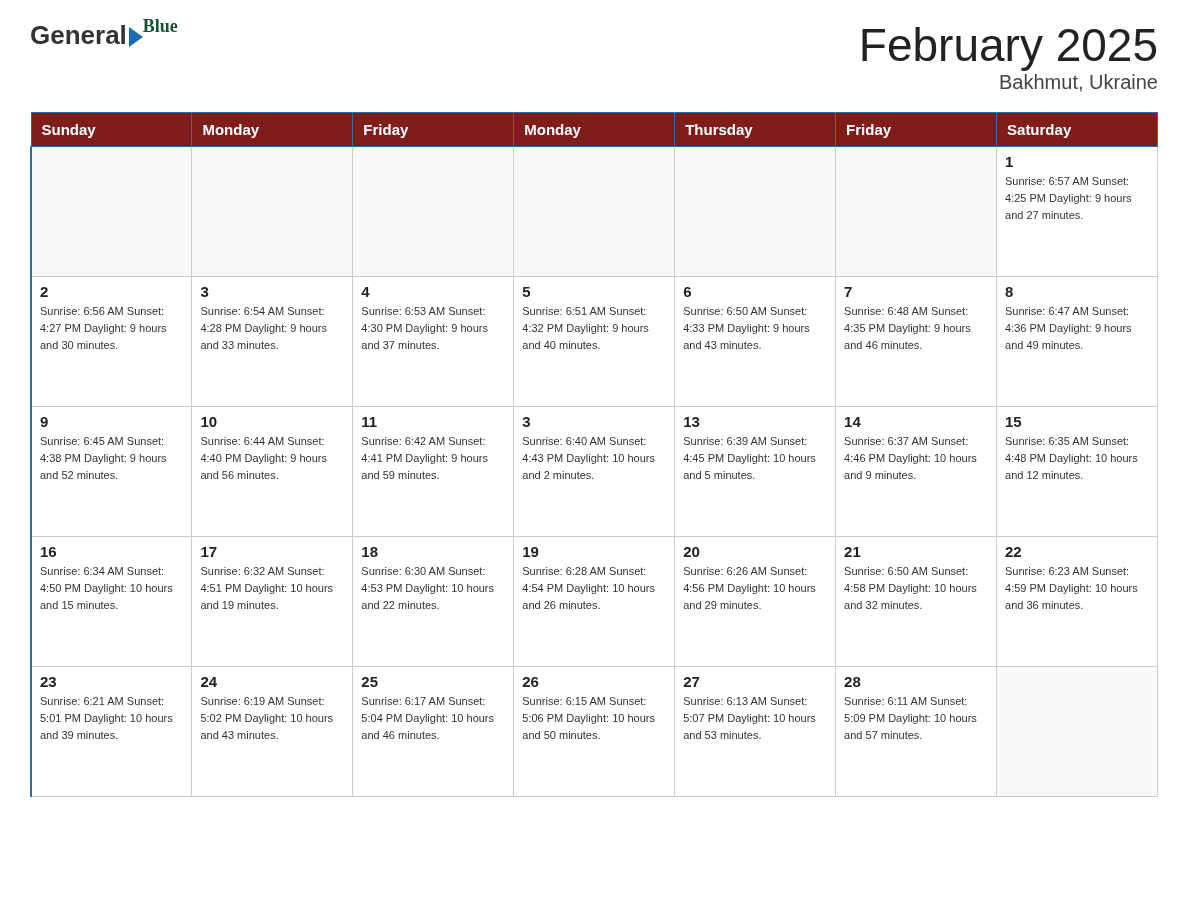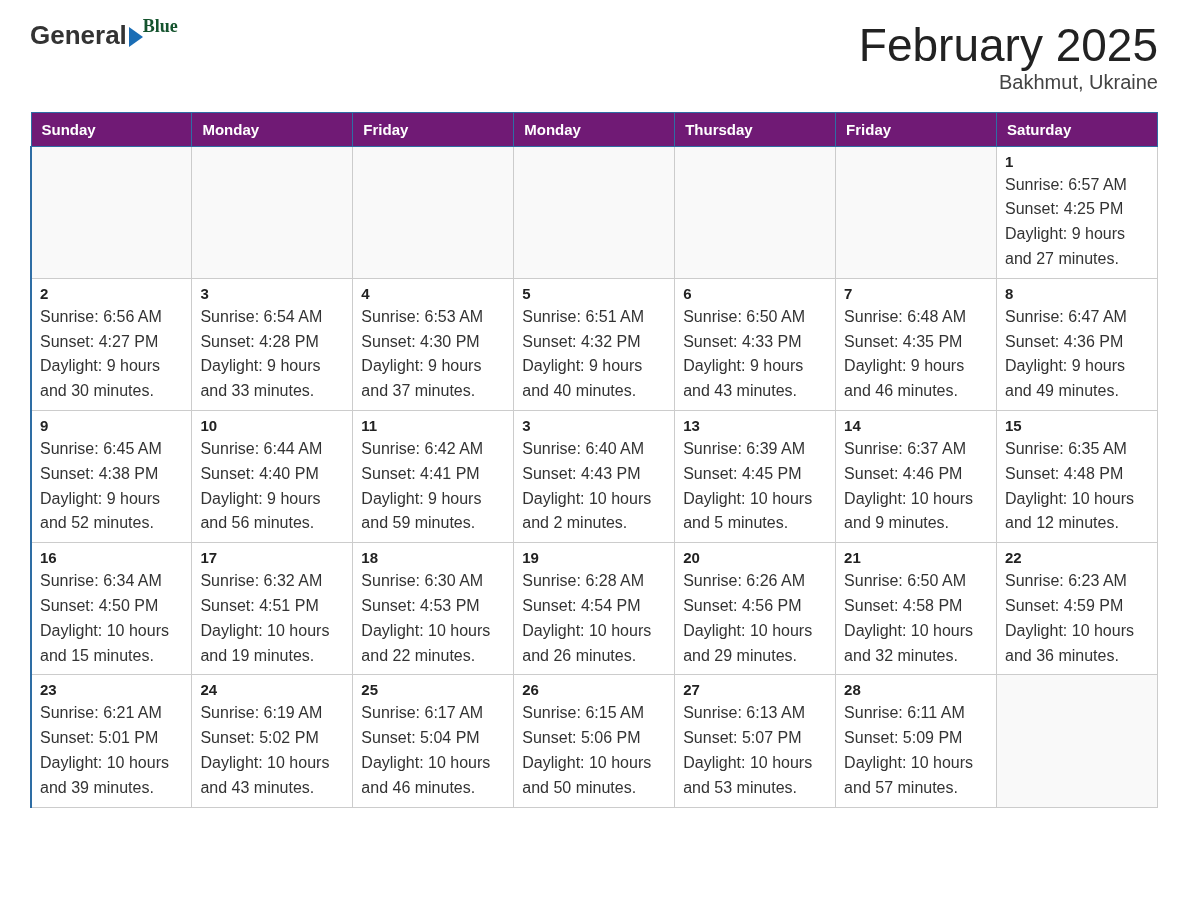--- a/index.html
+++ b/index.html
@@ -59,21 +59,21 @@
     .location {
       font-size: 20px;
       color: #444;
     }
     .calendar {
       width: 100%;
       border-collapse: collapse;
       table-layout: fixed;
     }
     .calendar th {
-      background-color: #701a75;
+      background-color: #7f1d1d;
       color: #fff;
       font-size: 15px;
       font-weight: bold;
       padding: 8px 10px;
       text-align: left;
       border: 1px solid #2e6da4;
     }
     .calendar td {
       border: 1px solid #ccc;
       vertical-align: top;
@@ -86,21 +86,21 @@
       border-left: 2px solid #2e6da4;
     }
     .day-number {
       font-size: 15px;
       font-weight: bold;
       color: #222;
       display: block;
       margin-bottom: 3px;
     }
     .day-info {
-      font-size: 16px;
+      font-size: 11px;
       color: #333;
       line-height: 1.55;
     }
     .empty-cell {
       background: #f9f9f9;
     }
     tr td {
       border-top: 2px solid #2e6da4;
     }
   </style>

